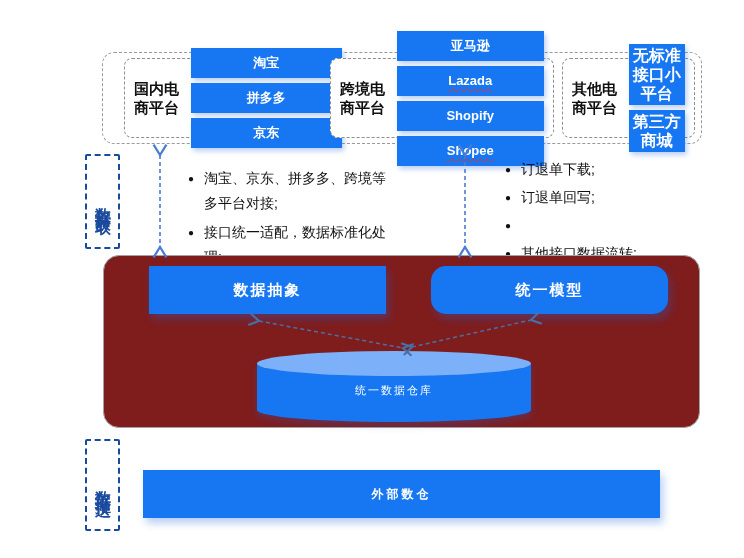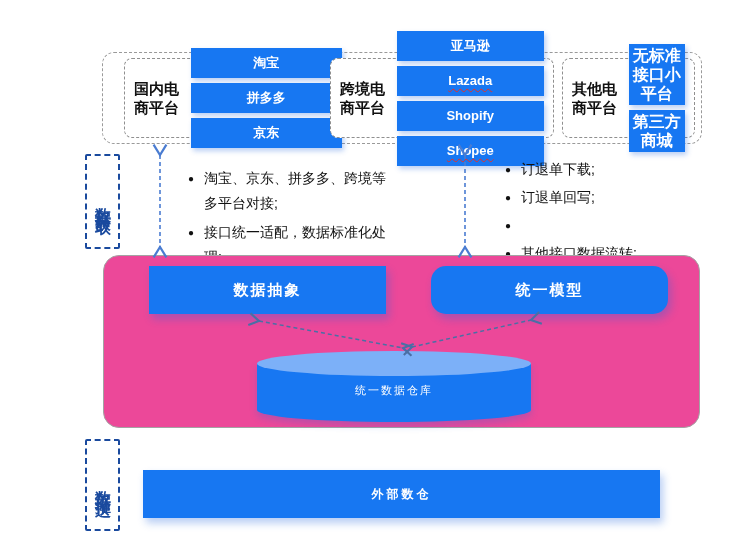--- a/index.html
+++ b/index.html
@@ -54,21 +54,21 @@
   
   .blist { position:absolute; display:flex; flex-direction:column; font-size:14px; }
   .bl-left  { left:188px; top:166px; width:204px; gap:4px; }
   .bl-right { left:505px; top:157px; width:215px; gap:3px; }
   .bitem { display:flex; line-height:25px; }
   .bdot { font-size:10px; line-height:25px; margin-right:10px; flex:0 0 auto; }
 
   
   .mid {
     position:absolute; left:103px; top:255px; width:597px; height:173px;
-    border:1px solid #a3a3a3; border-radius:16px; background:#ec4899;
+    border:1px solid #a3a3a3; border-radius:16px; background:#7f1d1d;
   }
   .bigbox {
     position:absolute; background:var(--blue); color:#fff; font-weight:bold;
     display:flex; align-items:center; justify-content:center;
     box-shadow:3px 5px 8px rgba(30,100,220,.32);
   }
   .bb { top:10px; width:237px; height:48px; font-size:15px; letter-spacing:2px; }
   .bb-left { left:45px; }
   .bb-right { left:327px;border-radius:15px; }
 

